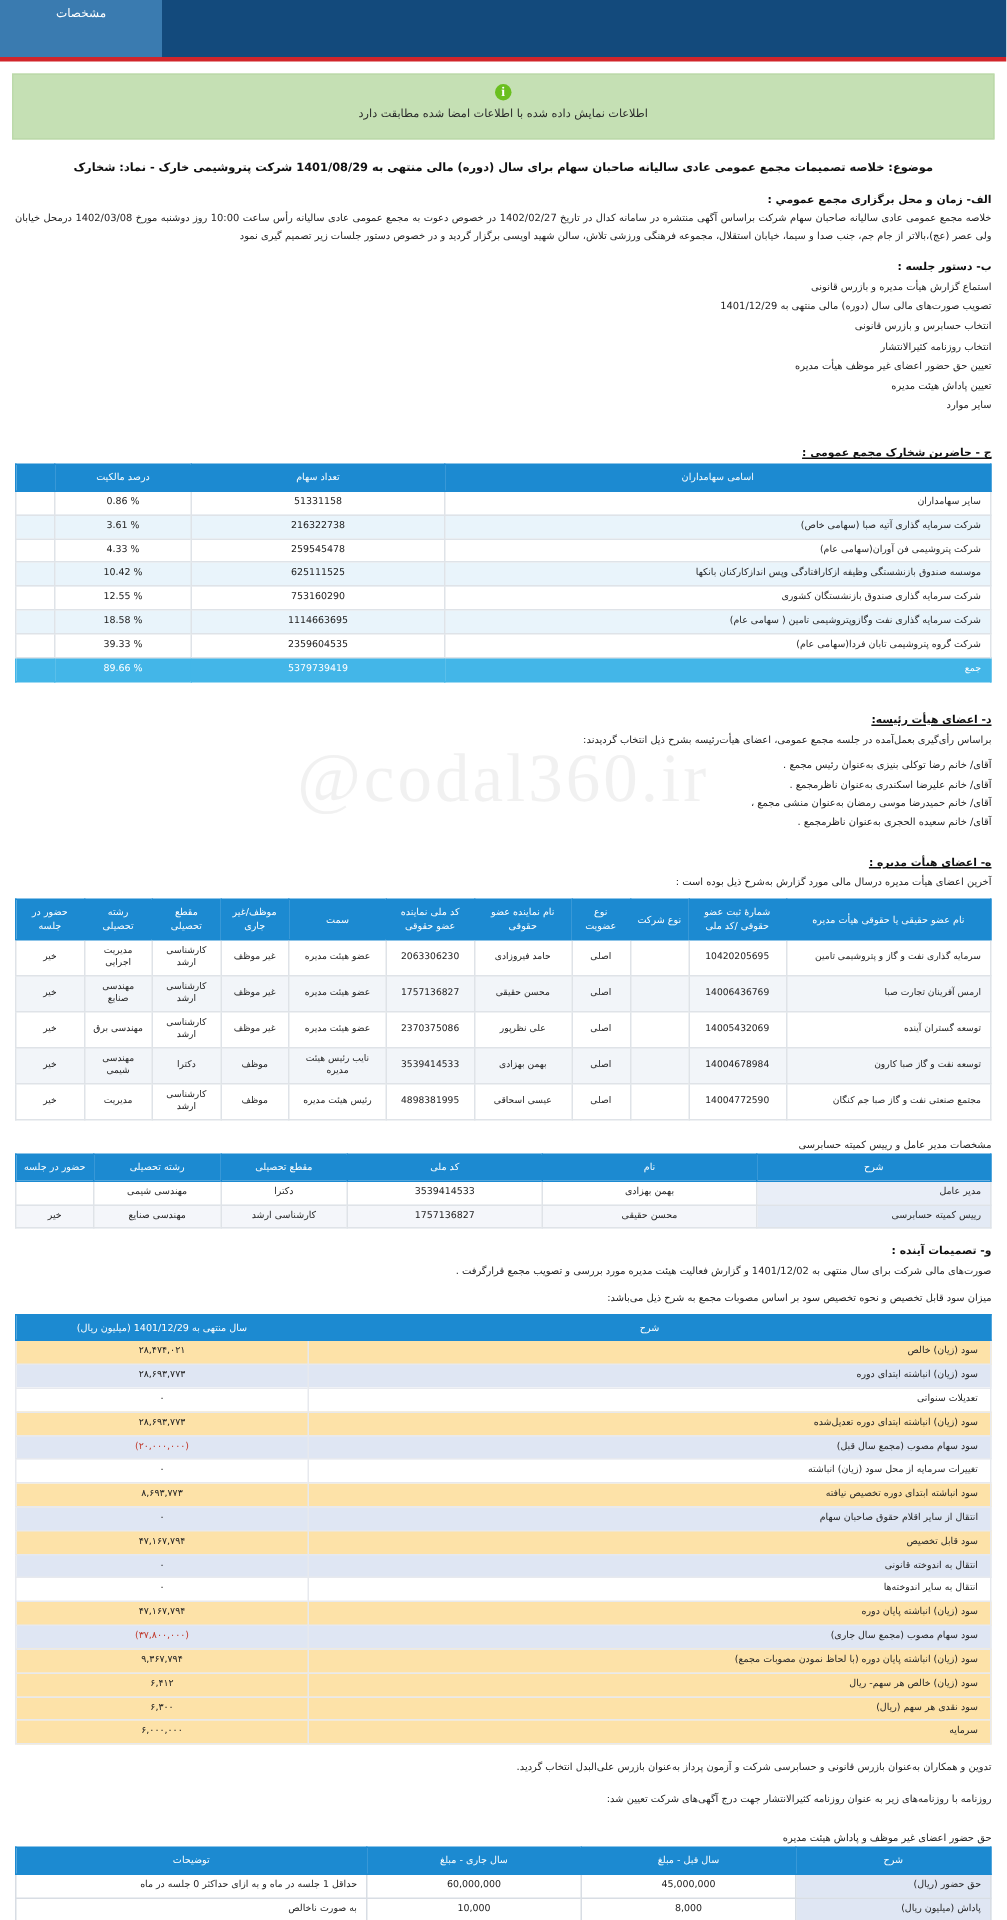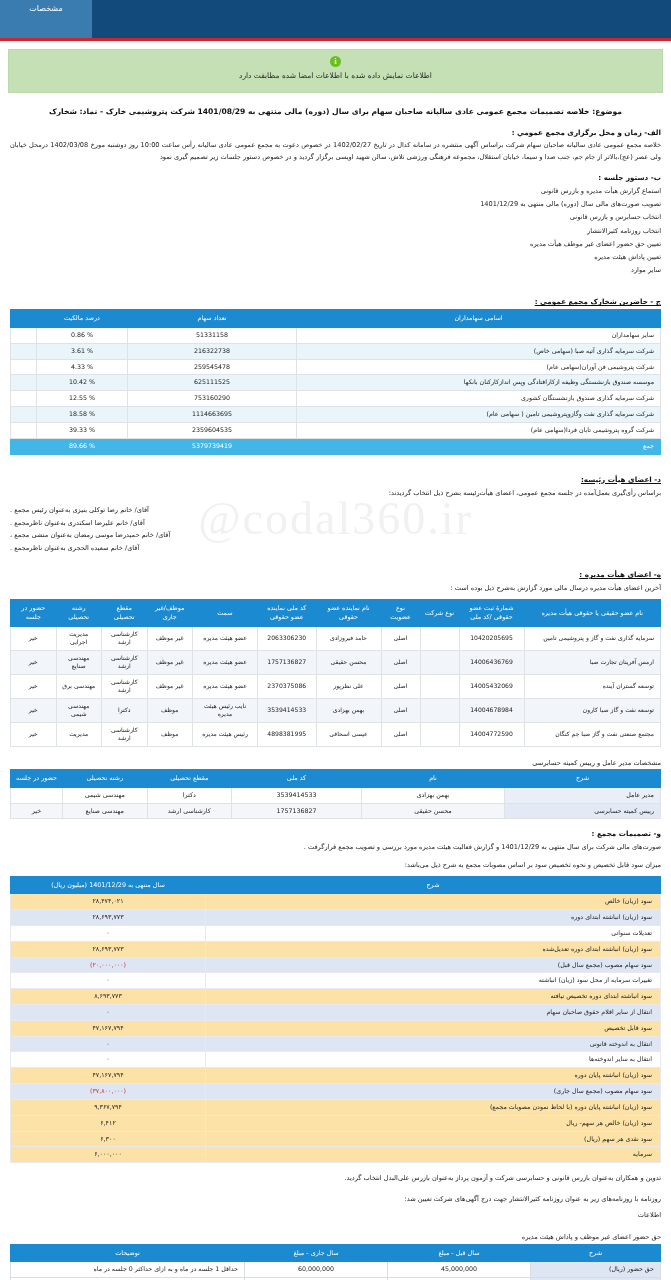--- a/index.html
+++ b/index.html
@@ -25,21 +25,21 @@
   .topbar {
     height: 38px;
     background: #134a7c;
     display: flex;
     flex-direction: row-reverse;
     justify-content: flex-start;
     align-items: stretch;
     position: relative;
   }
   .tab-active {
-    width: 92px;
+    width: 108px;
     background: #3a7bb0;
     color: #ffffff;
     font-size: 8px;
     text-align: center;
     padding-top: 4px;
     box-sizing: border-box;
     letter-spacing: .3px;
   }
   .redline {
     height: 3px;
@@ -108,21 +108,21 @@
   .list-line {
     font-size: 6.6px;
     text-align: right;
     line-height: 2.0;
     color: #222;
   }
   .ind-line {
     font-size: 6.6px;
     line-height: 1.95;
     color: #222;
-    text-align: left;
+    text-align: right;
     padding-right: 0;
   }
   .rline {
     font-size: 6.6px;
     line-height: 1.85;
     color: #222;
     text-align: right;
   }
 
   
@@ -436,22 +436,22 @@
           <td class="firstcol">رییس کمیته حسابرسی</td>
           <td>محسن حقیقی</td>
           <td>1757136827</td>
           <td>کارشناسی ارشد</td>
           <td>مهندسی صنایع</td>
           <td>خیر</td>
         </tr>
       </tbody>
     </table>
 
-    <div class="sec-title">و- تصمیمات مجمع :</div>
-    <div class="rline">صورت‌های مالی شرکت برای سال منتهی به  1401/12/29 و گزارش فعالیت هیئت مدیره مورد بررسی و تصویب مجمع قرارگرفت .</div>
+    <div class="sec-title">و- تصمیمات آینده :</div>
+    <div class="rline">صورت‌های مالی شرکت برای سال منتهی به  1401/12/02 و گزارش فعالیت هیئت مدیره مورد بررسی و تصویب مجمع قرارگرفت .</div>
     <div class="spacer-sm"></div>
     <div class="rline">میزان سود قابل تخصیص و نحوه تخصیص سود بر اساس مصوبات مجمع به شرح ذیل می‌باشد:</div>
     <div class="spacer-sm"></div>
 
     <table class="framed tbl-profit">
       <thead>
         <tr>
           <th style="width:70%">شرح</th>
           <th style="width:30%">سال منتهی به 1401/12/29 (میلیون ریال)</th>
         </tr>
@@ -525,21 +525,20 @@
           <td class="desc">سرمایه</td>
           <td>۶,۰۰۰,۰۰۰</td>
         </tr>
       </tbody>
     </table>
 
     <div class="spacer"></div>
     <div class="para center">تدوین و همکاران  به‌عنوان بازرس قانونی و حسابرسی شرکت و   آزمون پرداز  به‌عنوان بازرس علی‌البدل انتخاب گردید.</div>
     <div class="spacer-sm"></div>
     <div class="para center">روزنامه با روزنامه‌های زیر به عنوان روزنامه کثیرالانتشار جهت درج آگهی‌های شرکت تعیین شد:</div>
-    <div class="rline">اطلاعات</div>
 
     <div class="spacer"></div>
 
     <div class="rline">حق حضور اعضای غیر موظف و پاداش هیئت مدیره</div>
     <table class="framed tbl-comp">
       <thead>
         <tr>
           <th style="width:20%">شرح</th>
           <th style="width:22%">سال قبل - مبلغ</th>
           <th style="width:22%">سال جاری - مبلغ</th>

